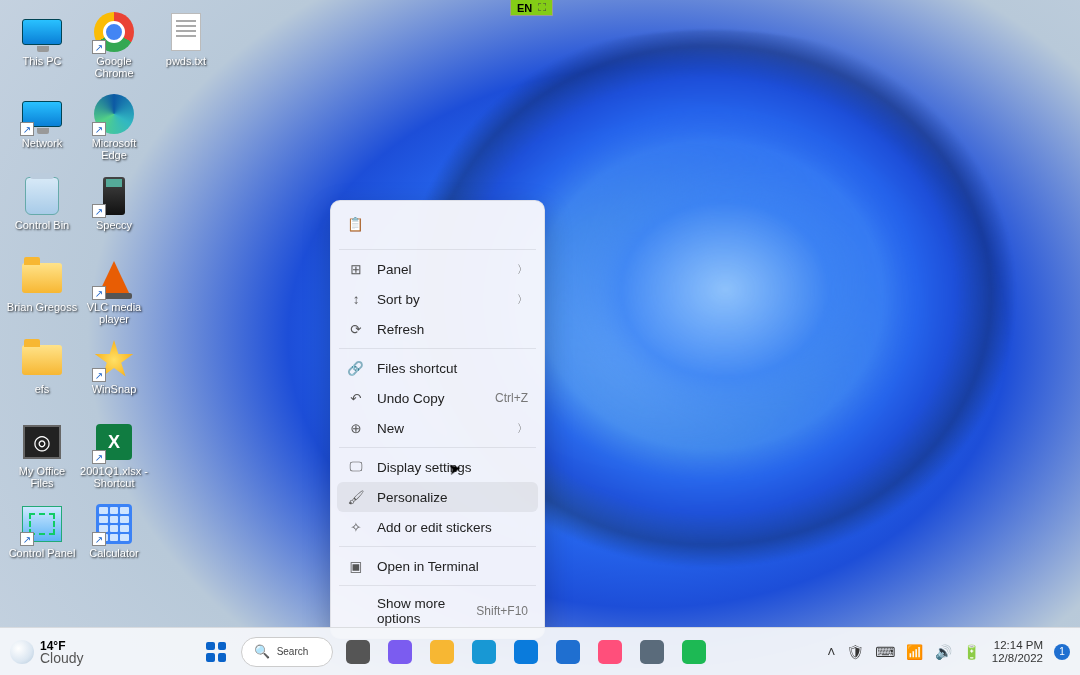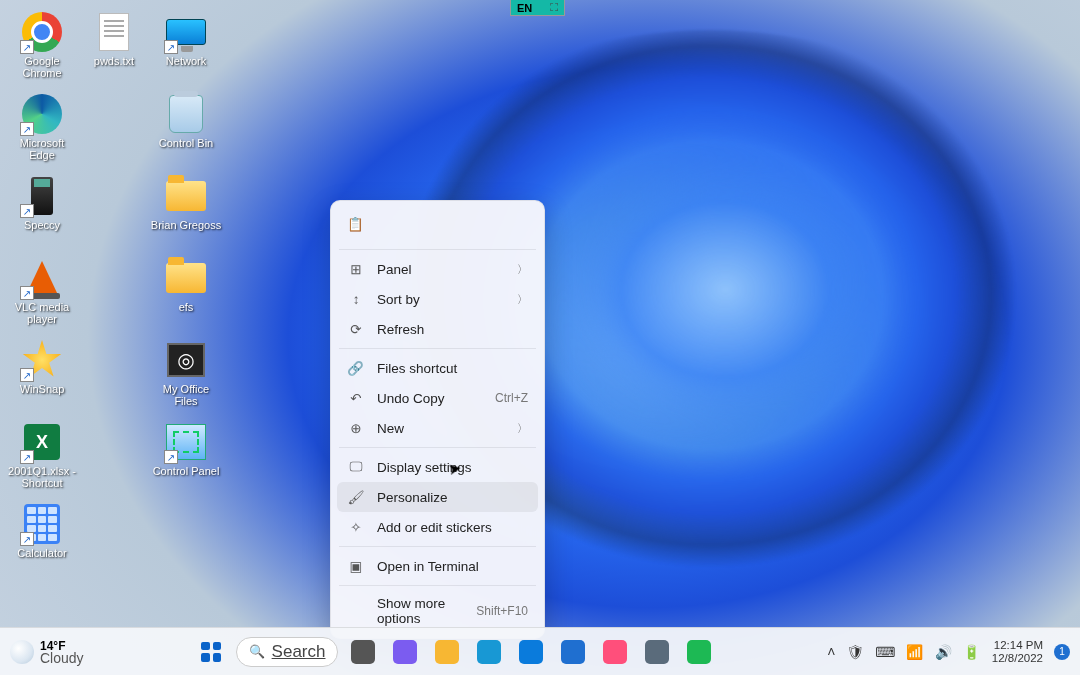--- a/index.html
+++ b/index.html
@@ -13,22 +13,22 @@
     position: absolute; left: 330px; top: 30px; width: 760px; height: 590px;
     background:
       radial-gradient(ellipse 360px 320px at 50% 45%, rgba(255,255,255,0.0) 30%, rgba(59,130,246,0.55) 48%, rgba(37,99,235,0.9) 58%, rgba(29,78,216,0.9) 68%, rgba(17,40,100,0.5) 78%, transparent 85%),
       radial-gradient(ellipse 260px 220px at 52% 44%, rgba(147,197,253,0.9) 0%, rgba(59,130,246,0.8) 40%, transparent 72%);
     filter: blur(1px);
     border-radius: 50%;
   }
   
   .lang-badge {
     position: absolute; top: 0; left: 510px;
-    background: #14b8a6; border: 1px solid #999; border-top: none;
-    font-size: 11px; padding: 1px 6px; display: flex; gap: 18px; align-items: center;
+    background: #84cc16; border: 1px solid #999; border-top: none;
+    font-size: 11px; padding: 1px 6px; display: flex; gap: 6px; align-items: center;
   }
   .lang-badge .box { font-weight: 700; }
   .lang-badge .corner { font-size: 11px; color:#444; }
 
   
   .desktop { position: absolute; top: 8px; left: 6px; width: 260px; display: grid; grid-template-columns: repeat(3, 72px); column-gap: 0px; row-gap: 4px; }
   .di { width: 72px; height: 78px; display: flex; flex-direction: column; align-items: center; justify-content: flex-start; text-align: center; cursor: pointer; padding-top:2px;}
   .di .ic { width: 44px; height: 44px; display:flex; align-items:center; justify-content:center; position: relative; }
   .di .lbl { color: #fff; font-size: 11px; line-height: 12px; text-shadow: 1px 1px 2px rgba(0,0,0,.9); margin-top: 1px; word-break: break-word; }
   .shortcut-arrow { position:absolute; left:0; bottom:0; width:14px; height:14px; background:#fff; border:1px solid #888; display:flex; align-items:center; justify-content:center; font-size:10px; color:#1a62c7;}
@@ -87,38 +87,44 @@
   .weather .wicon{width:24px;height:24px;border-radius:50%;background:radial-gradient(circle at 35% 35%,#fff,#dbe6f1 60%,#b3c7da);}
   .weather .wtxt{display:flex;flex-direction:column;line-height:12px;}
   .weather .wtxt .t1{font-size:12px;font-weight:600;}
   .weather .wtxt .t2{font-size:14px;color:#555;}
   .tb-center{display:flex;align-items:center;gap:8px;}
   .tb-center .tbtn{width:34px;height:34px;border-radius:6px;display:flex;align-items:center;justify-content:center;cursor:pointer;}
   .start{width:34px;height:34px;display:grid;grid-template-columns:1fr 1fr;grid-template-rows:1fr 1fr;gap:3px;padding:7px;}
   .start span{background:#0a63c9;border-radius:2px;}
   .search{display:flex;align-items:center;gap:6px;background:#fff;border:1px solid #ccc;border-radius:16px;height:30px;padding:0 12px;min-width:92px;cursor:text;}
   .search .sico{font-size:13px;color:#555;}
-  .search .stxt{font-size:17px;color:#444;text-decoration:underline;}
+  .search .stxt{font-size:10px;color:#444;}
   .app-ico{width:24px;height:24px;border-radius:5px;}
   .tb-right{display:flex;align-items:center;gap:11px;color:#333;}
   .tb-right .tico{font-size:14px;cursor:pointer;}
   .clock{display:flex;flex-direction:column;align-items:flex-end;line-height:13px;font-size:11.5px;}
   .notif{width:16px;height:16px;border-radius:50%;background:#1f6fd0;color:#fff;font-size:10px;display:flex;align-items:center;justify-content:center;}
 </style>
 </head>
 <body>
 
 <div class="bloom"></div>
 
 <div class="lang-badge">
   <span class="box">EN</span>
   <span class="corner">⛶</span>
 </div>
 
 <div class="desktop" id="desktop">
+    <div class="di">
+      <div class="ic">
+        <div class="monitor"></div>
+      </div>
+  <div class="lbl">This PC</div>
+    </div>
     <div class="di">
       <div class="ic">
         <div class="chrome"></div>
         <div class="shortcut-arrow">↗</div>
       </div>
   <div class="lbl">Google Chrome</div>
     </div>
     <div class="di">
       <div class="ic">
         <div class="doc"></div>

